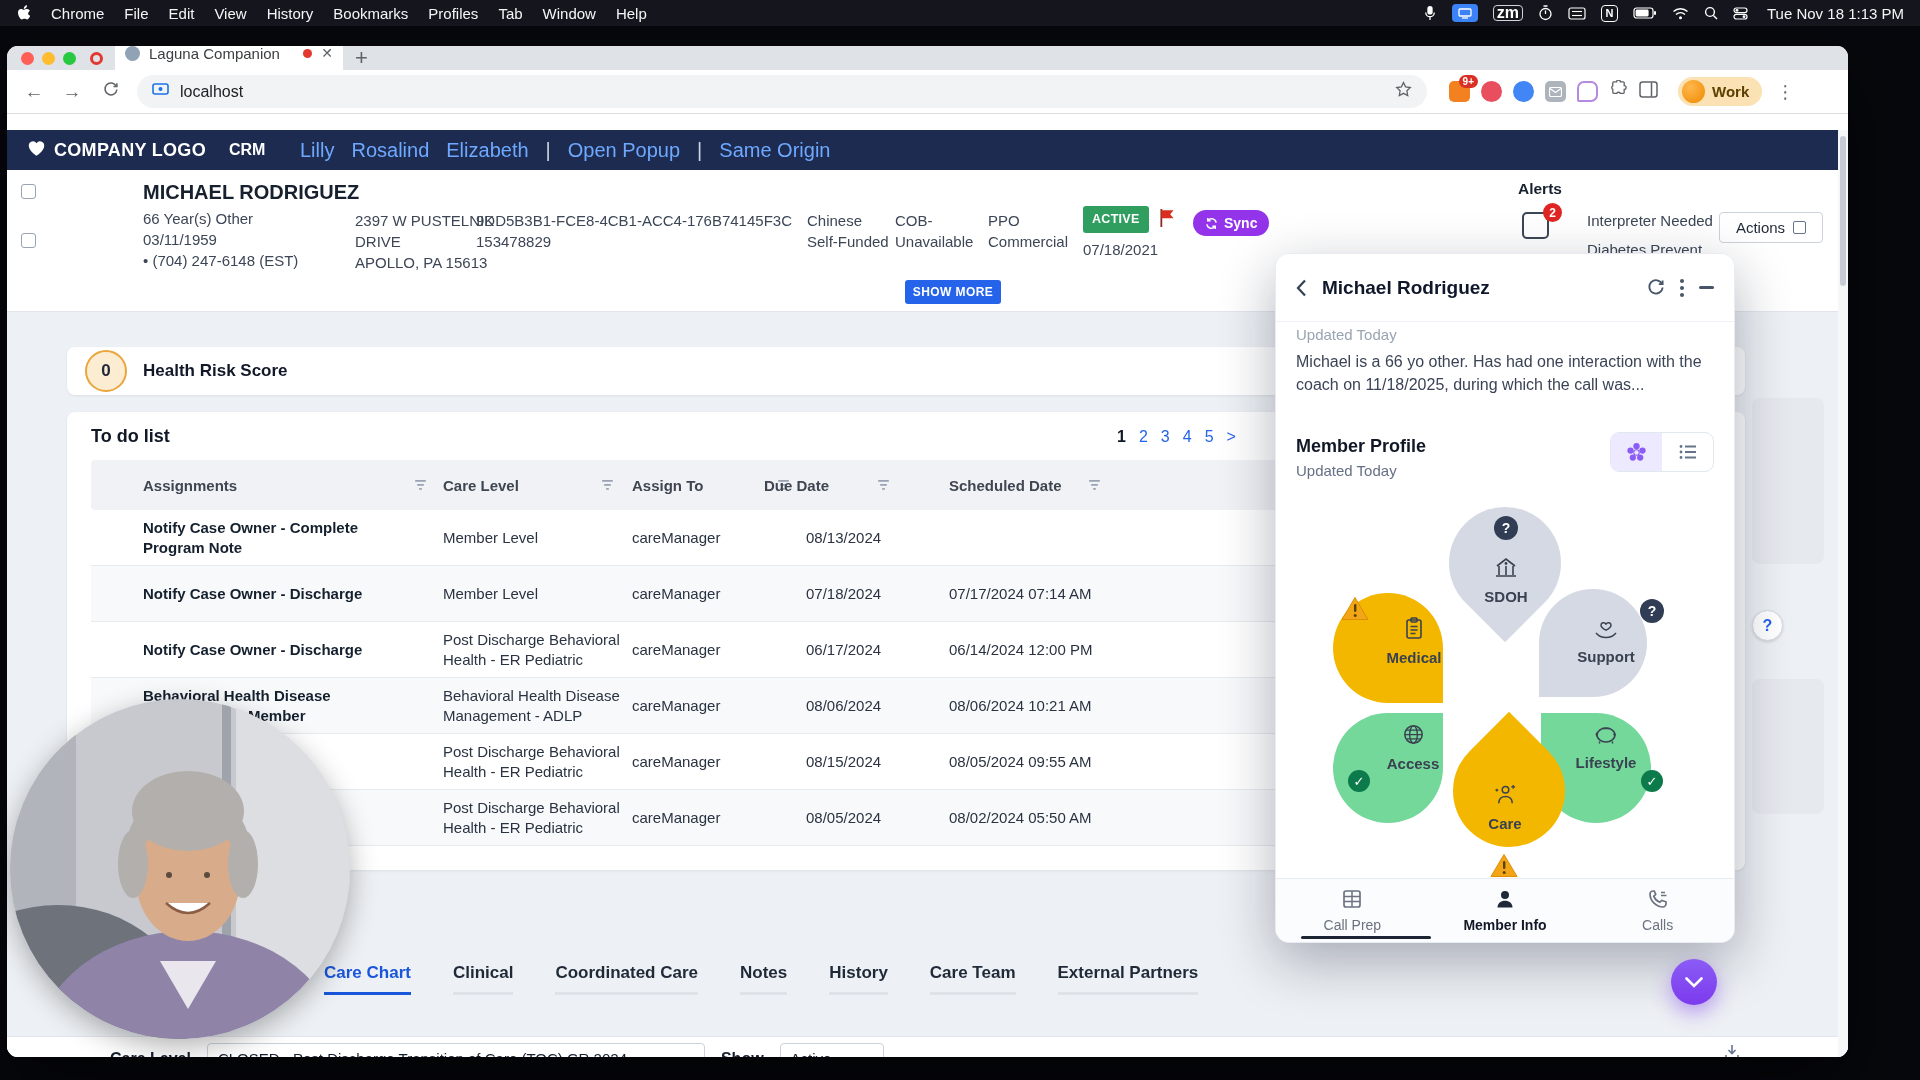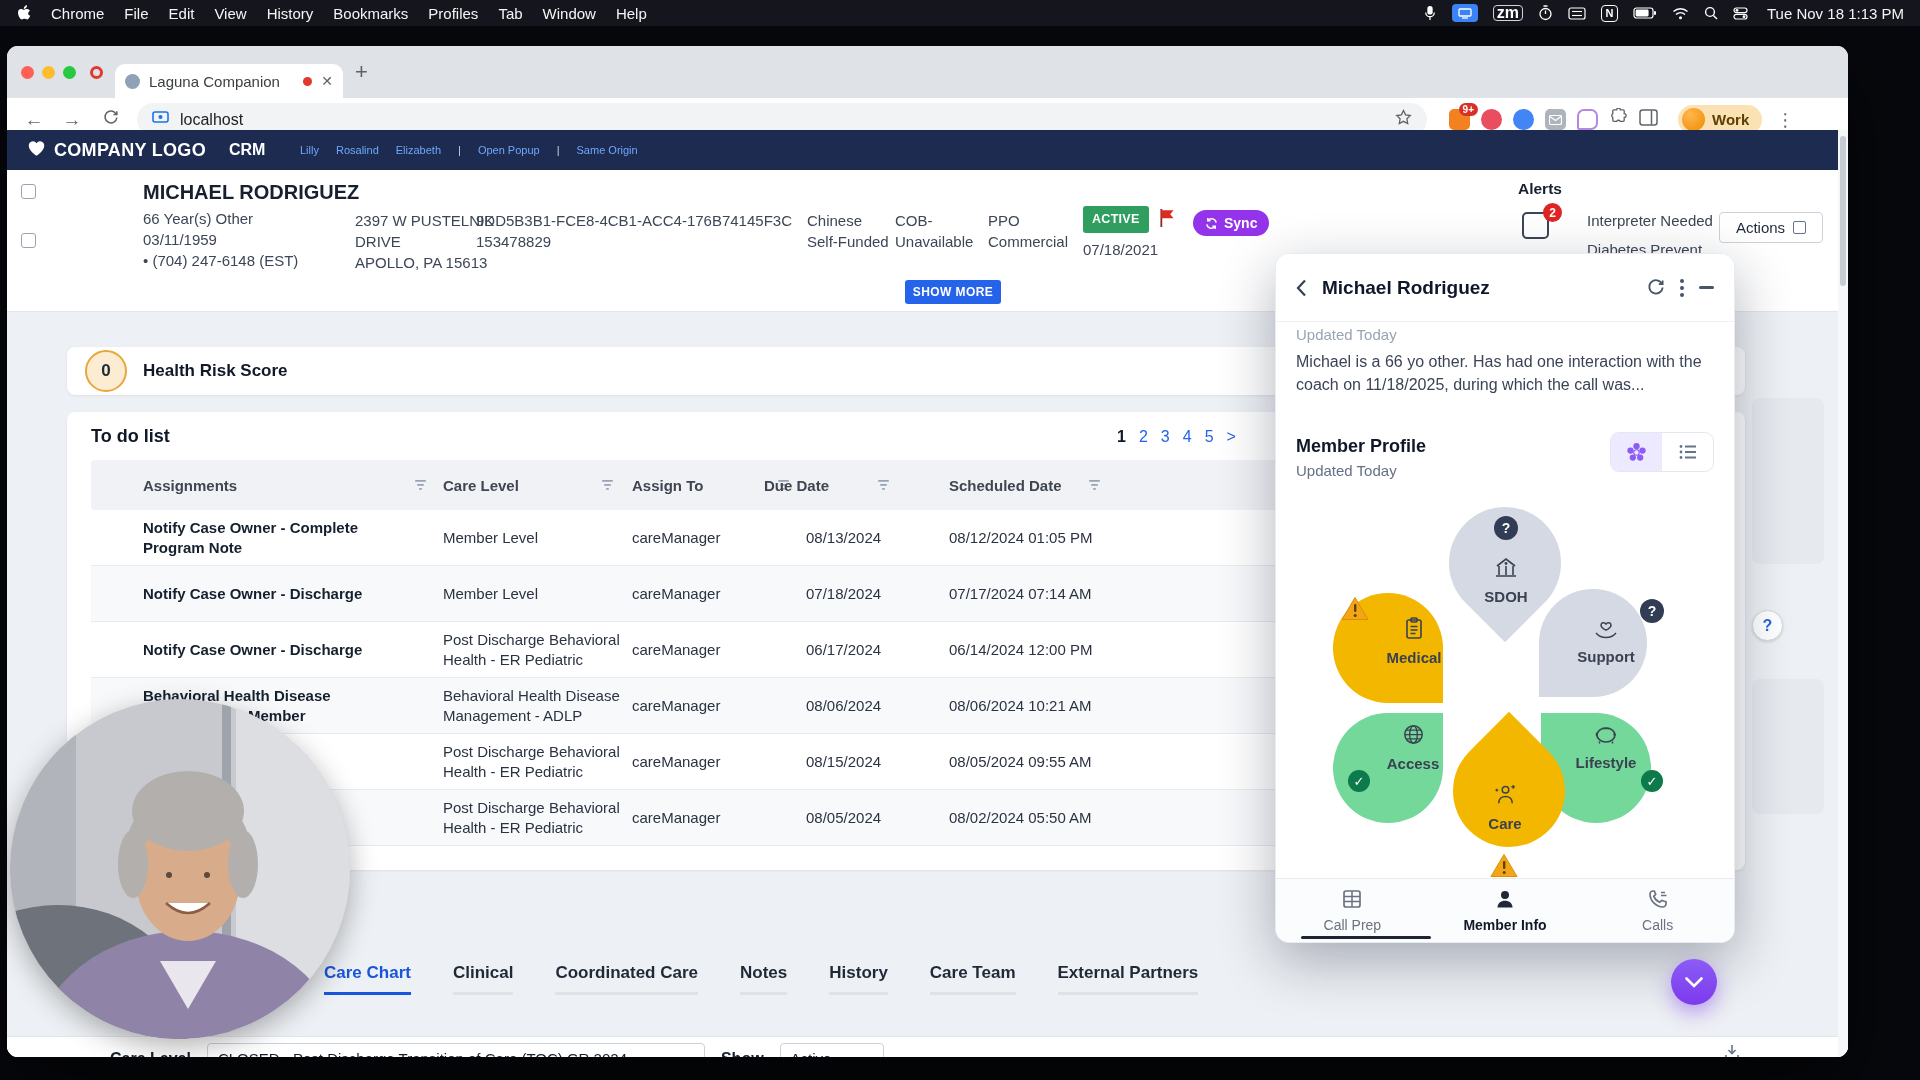--- a/index.html
+++ b/index.html
@@ -15,21 +15,21 @@
   .mb-right{margin-left:auto;display:flex;align-items:center;gap:15px}
   .mb-ic{display:flex;align-items:center;justify-content:center}
   .mb-cast{width:26px;height:18px;background:#3b82f6;border-radius:4px;display:flex;align-items:center;justify-content:center}
   .mb-zm{font-size:16px;font-weight:700;color:#fff;border:1px solid #cfd3da;border-radius:4px;padding:0 3px;line-height:14px}
   .mb-n{font-size:11px;font-weight:700;color:#fff;border:1.5px solid #fff;border-radius:4px;width:17px;height:17px;display:flex;align-items:center;justify-content:center}
   .mb-clock{font-size:15px;margin-left:4px;white-space:nowrap}
 
   
   .window{position:absolute;left:7px;top:46px;width:1841px;height:1011px;border-radius:11px;background:#fff;
     box-shadow:0 30px 80px rgba(0,0,0,.65);overflow:hidden;z-index:10}
-  .tabstrip{height:52px;background:#dfe2e7;display:flex;align-items:flex-end;padding:0 14px}
+  .tabstrip{height:24px;background:#dfe2e7;display:flex;align-items:flex-end;padding:0 14px}
   .traffic{display:flex;gap:8px;align-items:center;align-self:center;margin-right:14px}
   .light{width:13px;height:13px;border-radius:50%}
   .l-red{background:#ff5f57}.l-yellow{background:#febc2e}.l-green{background:#28c840}
   .rec-ring{width:13px;height:13px;border:3px solid #e2382f;border-radius:50%;align-self:center;margin-right:12px}
   .tab{height:34px;width:228px;background:#fff;border-radius:10px 10px 0 0;display:flex;align-items:center;gap:9px;padding:0 10px;font-size:15px;color:#3c4043}
   .favicon{width:15px;height:15px;border-radius:50%;background:#8fa2b6;flex:0 0 auto}
   .tab-title{flex:1;white-space:nowrap;overflow:hidden}
   .tab-rec{width:9px;height:9px;border-radius:50%;background:#e2382f}
   .tab-close{color:#5f6368;font-size:14px}
   .newtab{color:#5f6368;font-size:22px;align-self:center;margin-left:12px}
@@ -50,21 +50,21 @@
   .work-avatar{width:23px;height:23px;border-radius:50%;background:radial-gradient(circle at 35% 30%,#ffb74d,#ef8a00)}
   .work-label{font-size:15px;font-weight:600;color:#5d3f00}
   .kebab-br{color:#5f6368;font-size:18px;margin:0 6px;letter-spacing:1px}
 
   
   .page{position:absolute;left:0;top:84px;right:0;bottom:0;background:#edf0f4;overflow:hidden}
 
   .crmbar{position:absolute;left:0;top:0;width:100%;height:40px;background:#1c2b4f;color:#fff;z-index:6}
   .logo{position:absolute;left:20px;top:0;height:40px;display:flex;align-items:center;gap:8px;font-weight:800;font-size:18px;letter-spacing:.3px}
   .crm-label{position:absolute;left:222px;top:0;height:40px;display:flex;align-items:center;font-size:16px;font-weight:700}
-  .crm-links{position:absolute;left:293px;top:0;height:40px;display:flex;align-items:center;gap:17px;font-size:11px}
+  .crm-links{position:absolute;left:293px;top:0;height:40px;display:flex;align-items:center;gap:17px;font-size:20px}
   .crm-link{color:#6ea8ff;cursor:pointer}
   .crm-sep{color:#cbd5e1}
   .crm-right{position:absolute;right:14px;top:0;height:40px;display:flex;align-items:center;gap:15px}
   .crm-search input{width:200px;height:26px;background:#223459;border:1px solid #3d5179;border-radius:4px;color:#dbe4f5;font-size:15px;padding:0 10px;font-family:"Liberation Sans",sans-serif}
   .crm-search input::placeholder{color:#8fa3c8}
   .win-ic{width:15px;height:15px;border:1.7px solid #dbe4f5;border-radius:3px}
   .crm-avatar{width:27px;height:27px;border-radius:50%;background:#e2574c;color:#fff;font-size:12px;font-weight:700;display:flex;align-items:center;justify-content:center}
 
   .banner{position:absolute;left:0;top:40px;width:100%;height:142px;background:#fff;border-bottom:1px solid #e2e6ec;z-index:4}
   .b-col{position:absolute;font-size:15px;color:#3c4656;line-height:21px}
@@ -464,21 +464,20 @@
                 <rect x="5" y="9" width="3" height="1.8" rx="0.9" fill="#98a2b3"></rect>
               </svg></span>
           </div>
         </div>
       <div class="rows">
           <div class="row">
             <div class="cell c0">Notify Case Owner - Complete Program Note</div>
             <div class="cell c1">Member Level</div>
             <div class="cell c2">careManager</div>
             <div class="cell c3">08/13/2024</div>
-            <div class="cell c4">08/12/2024 01:05 PM</div>
           </div>
           <div class="row">
             <div class="cell c0">Notify Case Owner - Discharge</div>
             <div class="cell c1">Member Level</div>
             <div class="cell c2">careManager</div>
             <div class="cell c3">07/18/2024</div>
             <div class="cell c4">07/17/2024 07:14 AM</div>
           </div>
           <div class="row">
             <div class="cell c0">Notify Case Owner - Discharge</div>

